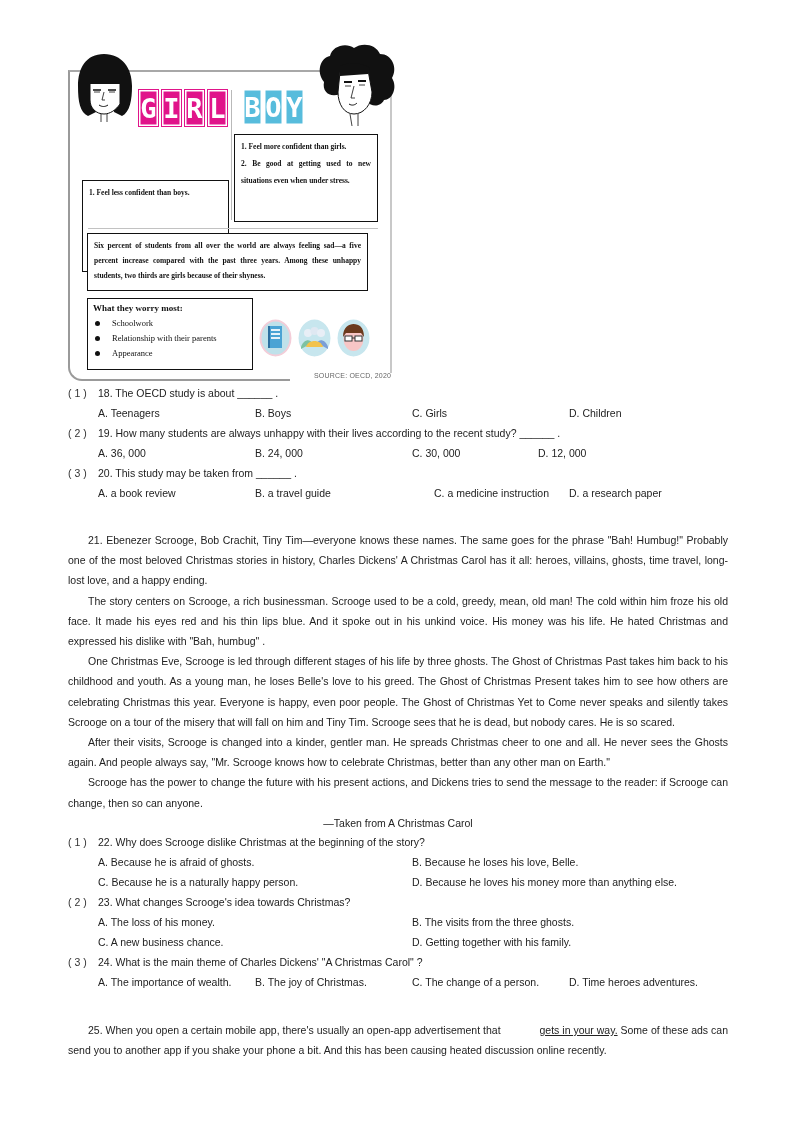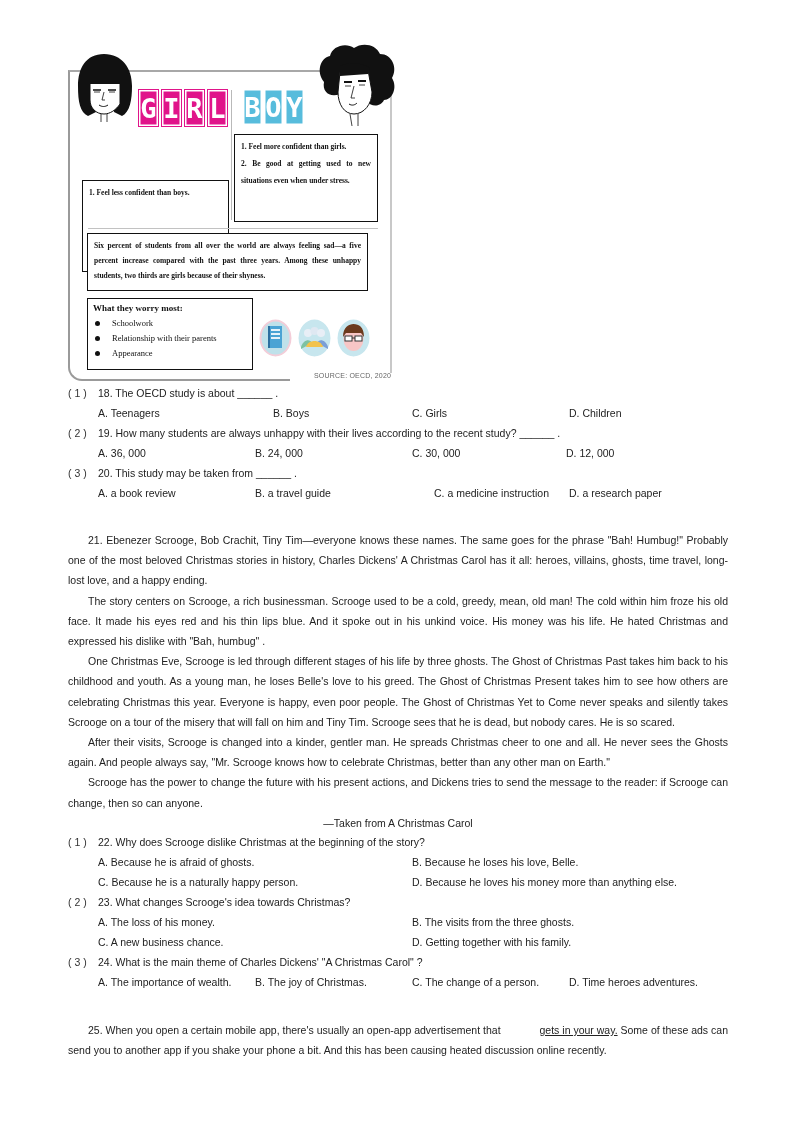--- a/index.html
+++ b/index.html
@@ -138,30 +138,30 @@
     <rect x="8" y="17" width="7" height="5" fill="#fff" stroke="#333" stroke-width="1"></rect>
     <rect x="18" y="17" width="7" height="5" fill="#fff" stroke="#333" stroke-width="1"></rect>
     <path d="M15 19 L18 19" stroke="#333" stroke-width="1"></path>
   </svg>
 </div>
 
 <div>
   <div class="t q-num" style="left:68px; top:383px">( 1 )</div>
   <div class="t" style="left:98px; top:383px">18. The OECD study is about ______ .</div>
   <div class="t" style="left:98px; top:403px">A.  Teenagers</div>
-  <div class="t" style="left:273px; top:403px">B.  Boys</div>
+  <div class="t" style="left:255px; top:403px">B.  Boys</div>
   <div class="t" style="left:412px; top:403px">C.  Girls</div>
   <div class="t" style="left:569px; top:403px">D.  Children</div>
 
   <div class="t q-num" style="left:68px; top:423px">( 2 )</div>
   <div class="t" style="left:98px; top:423px">19. How many students are always unhappy with their lives according to the recent study? ______ .</div>
   <div class="t" style="left:98px; top:443px">A.  36, 000</div>
   <div class="t" style="left:255px; top:443px">B.  24, 000</div>
   <div class="t" style="left:412px; top:443px">C.  30, 000</div>
-  <div class="t" style="left:566px; top:443px">D.  12, 000</div>
+  <div class="t" style="left:538px; top:443px">D.  12, 000</div>
 
   <div class="t q-num" style="left:68px; top:463px">( 3 )</div>
   <div class="t" style="left:98px; top:463px">20. This study may be taken from ______ .</div>
   <div class="t" style="left:98px; top:483px">A.  a book review</div>
   <div class="t" style="left:255px; top:483px">B.  a travel guide</div>
   <div class="t" style="left:434px; top:483px">C.  a medicine instruction</div>
   <div class="t" style="left:569px; top:483px">D.  a research paper</div>
 </div>
 
 <div class="para" style="top:530px">

